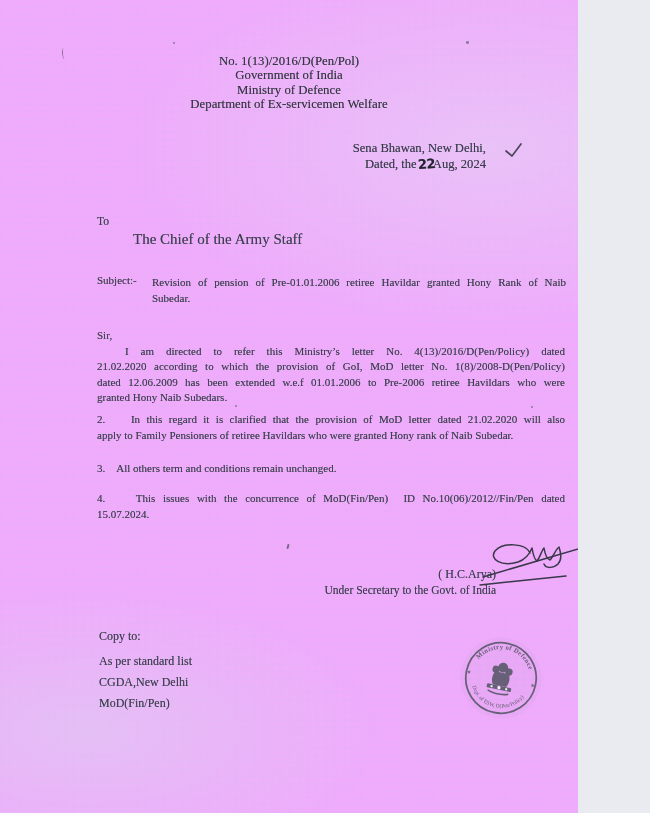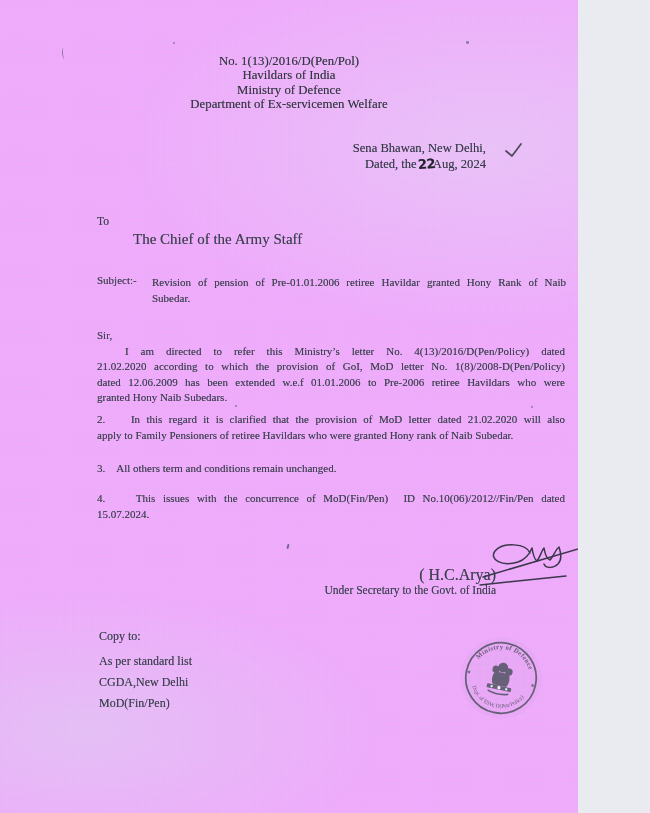--- a/index.html
+++ b/index.html
@@ -33,21 +33,21 @@
   .subject-label{left:97px;top:274px;font-size:11px;}
   .subject-text{left:152px;top:274px;width:414px;font-size:11px;line-height:16px;}
   .sir{left:97px;top:329px;font-size:11px;}
   .bodypara{left:97px;width:468px;font-size:11px;line-height:15.4px;}
   .p1{top:344px;}
   .p1 .indent{padding-left:28px;}
   .p2{top:412px;line-height:15.8px;}
   .p3{top:461px;}
   .p4{top:491px;line-height:15.8px;}
   .sigtext{right:82px;top:567px;text-align:right;line-height:15.5px;}
-  .signame{font-size:16px;}
+  .signame{font-size:12px;}
   .sigdesig{font-size:11.5px;}
   .copyblock{left:99px;top:629px;font-size:12px;display:flex;flex-direction:column;gap:7px;line-height:14px;}
   .copyblock .first{margin-top:4px;}
 
   .speck{position:absolute;border-radius:50%;background:rgba(70,76,92,.55);}
   .paren-mark{position:absolute;width:4px;height:11px;border-left:1.2px solid rgba(70,76,92,.6);border-radius:50% 0 0 50%/60% 0 0 60%;transform:rotate(-4deg);}
   .apos-mark{position:absolute;width:1.6px;height:5px;background:rgba(60,66,82,.65);transform:rotate(14deg);border-radius:1px;}
 
   .stamp{filter:blur(.3px);}
   .sig-svg, .tick-svg, .stamp{position:absolute;}
@@ -59,21 +59,21 @@
 
   <div class="speck" style="left:173px;top:42px;width:2px;height:2px;"></div>
   <div class="speck" style="left:466px;top:41px;width:2.5px;height:2.5px;"></div>
   <div class="speck" style="left:235px;top:405px;width:2px;height:2px;"></div>
   <div class="speck" style="left:531px;top:406px;width:2px;height:2px;"></div>
   <div class="paren-mark" style="left:62px;top:48px;"></div>
   <div class="apos-mark" style="left:287px;top:544px;"></div>
 
   <div class="abs header txt">
     <div>No. 1(13)/2016/D(Pen/Pol)</div>
-    <div>Havildars of India</div>
+    <div>Government of India</div>
     <div>Ministry of Defence</div>
     <div>Department of Ex-servicemen Welfare</div>
   </div>
 
   <div class="abs dateblock txt">
     <div>Sena Bhawan, New Delhi,</div>
     <div><span>Dated, the</span><span class="hw22">22</span><span>Aug, 2024</span></div>
   </div>
 
   <svg class="tick-svg" style="left:504px;top:141px;" width="20" height="18" viewBox="0 0 20 18">

